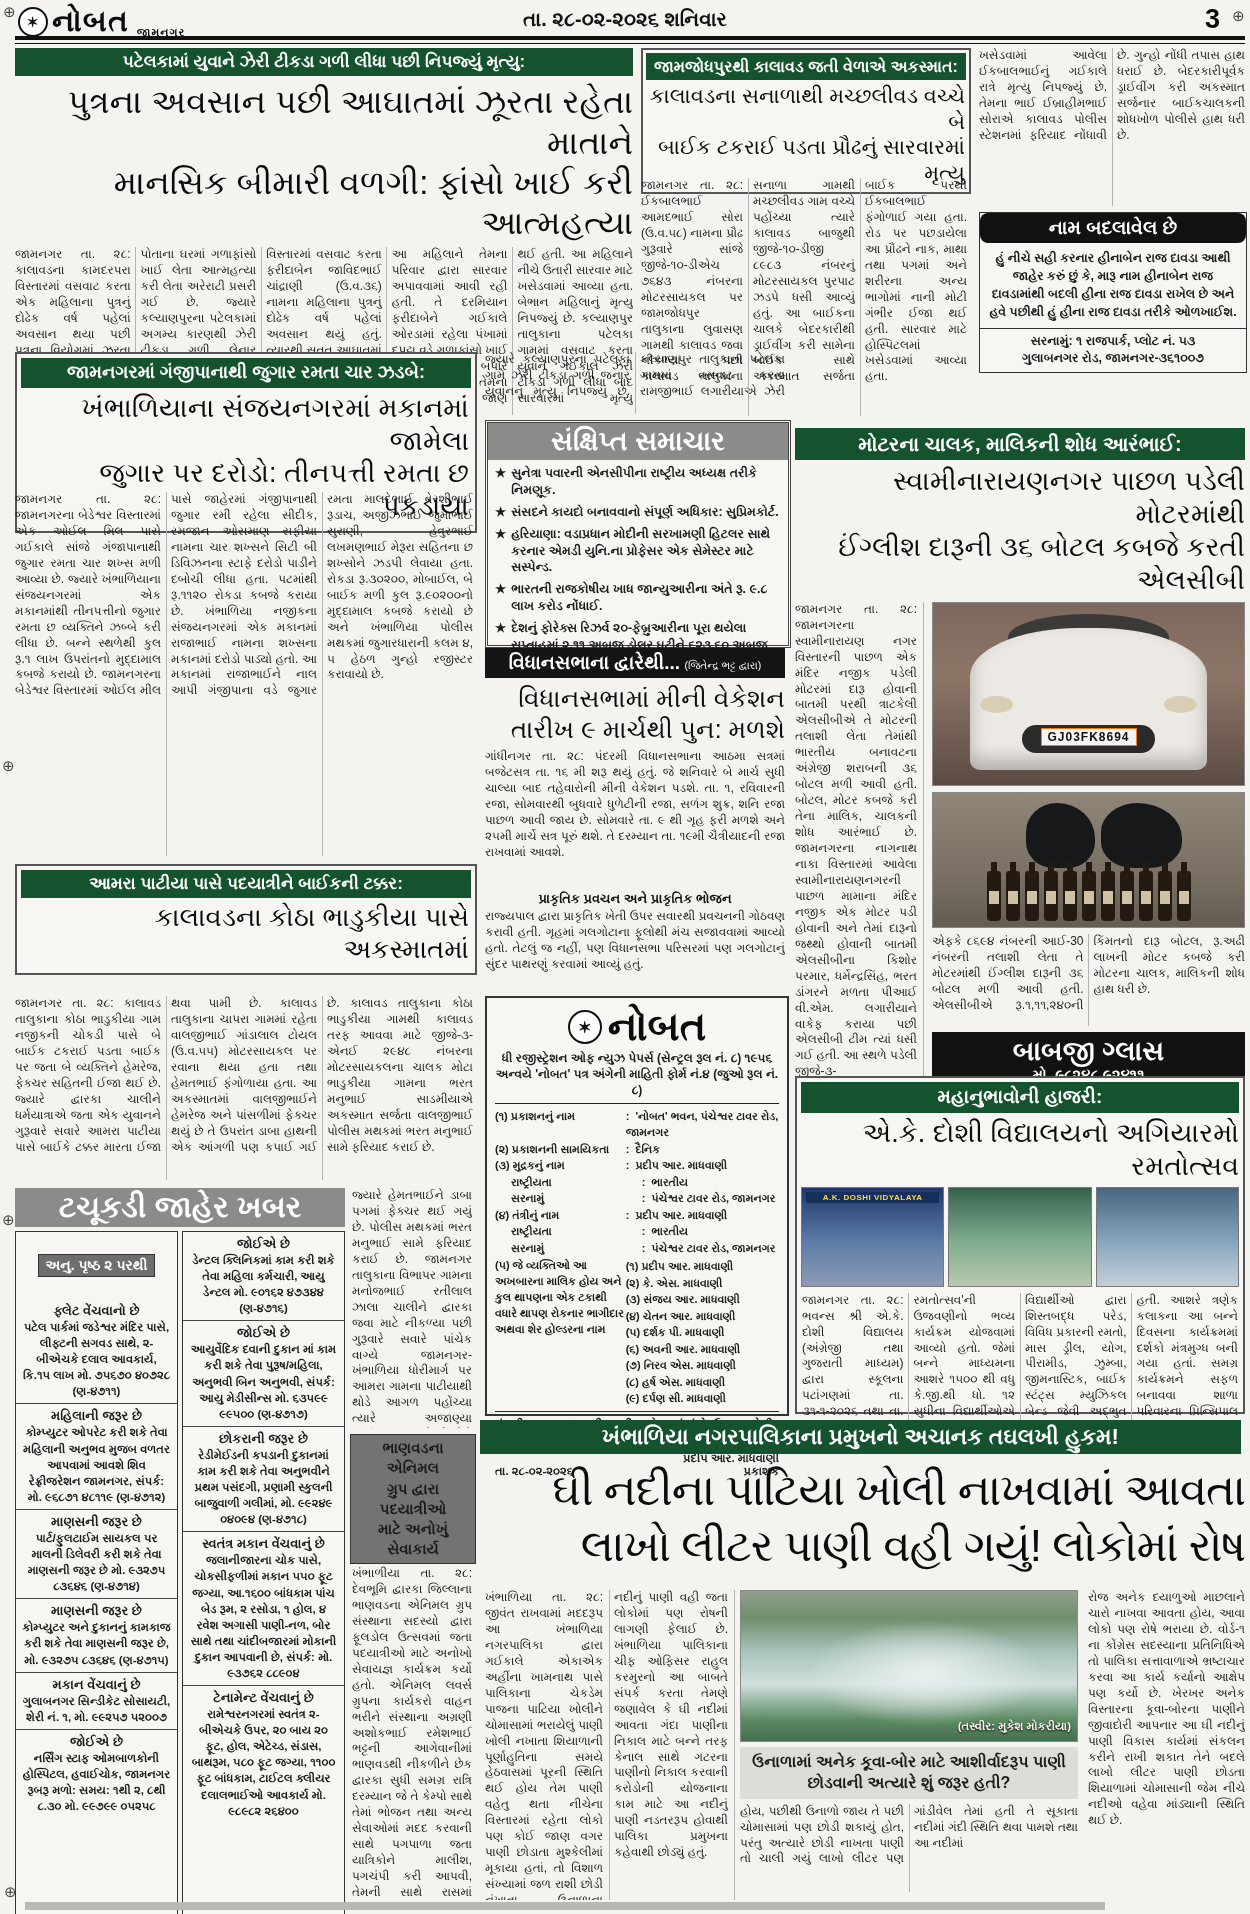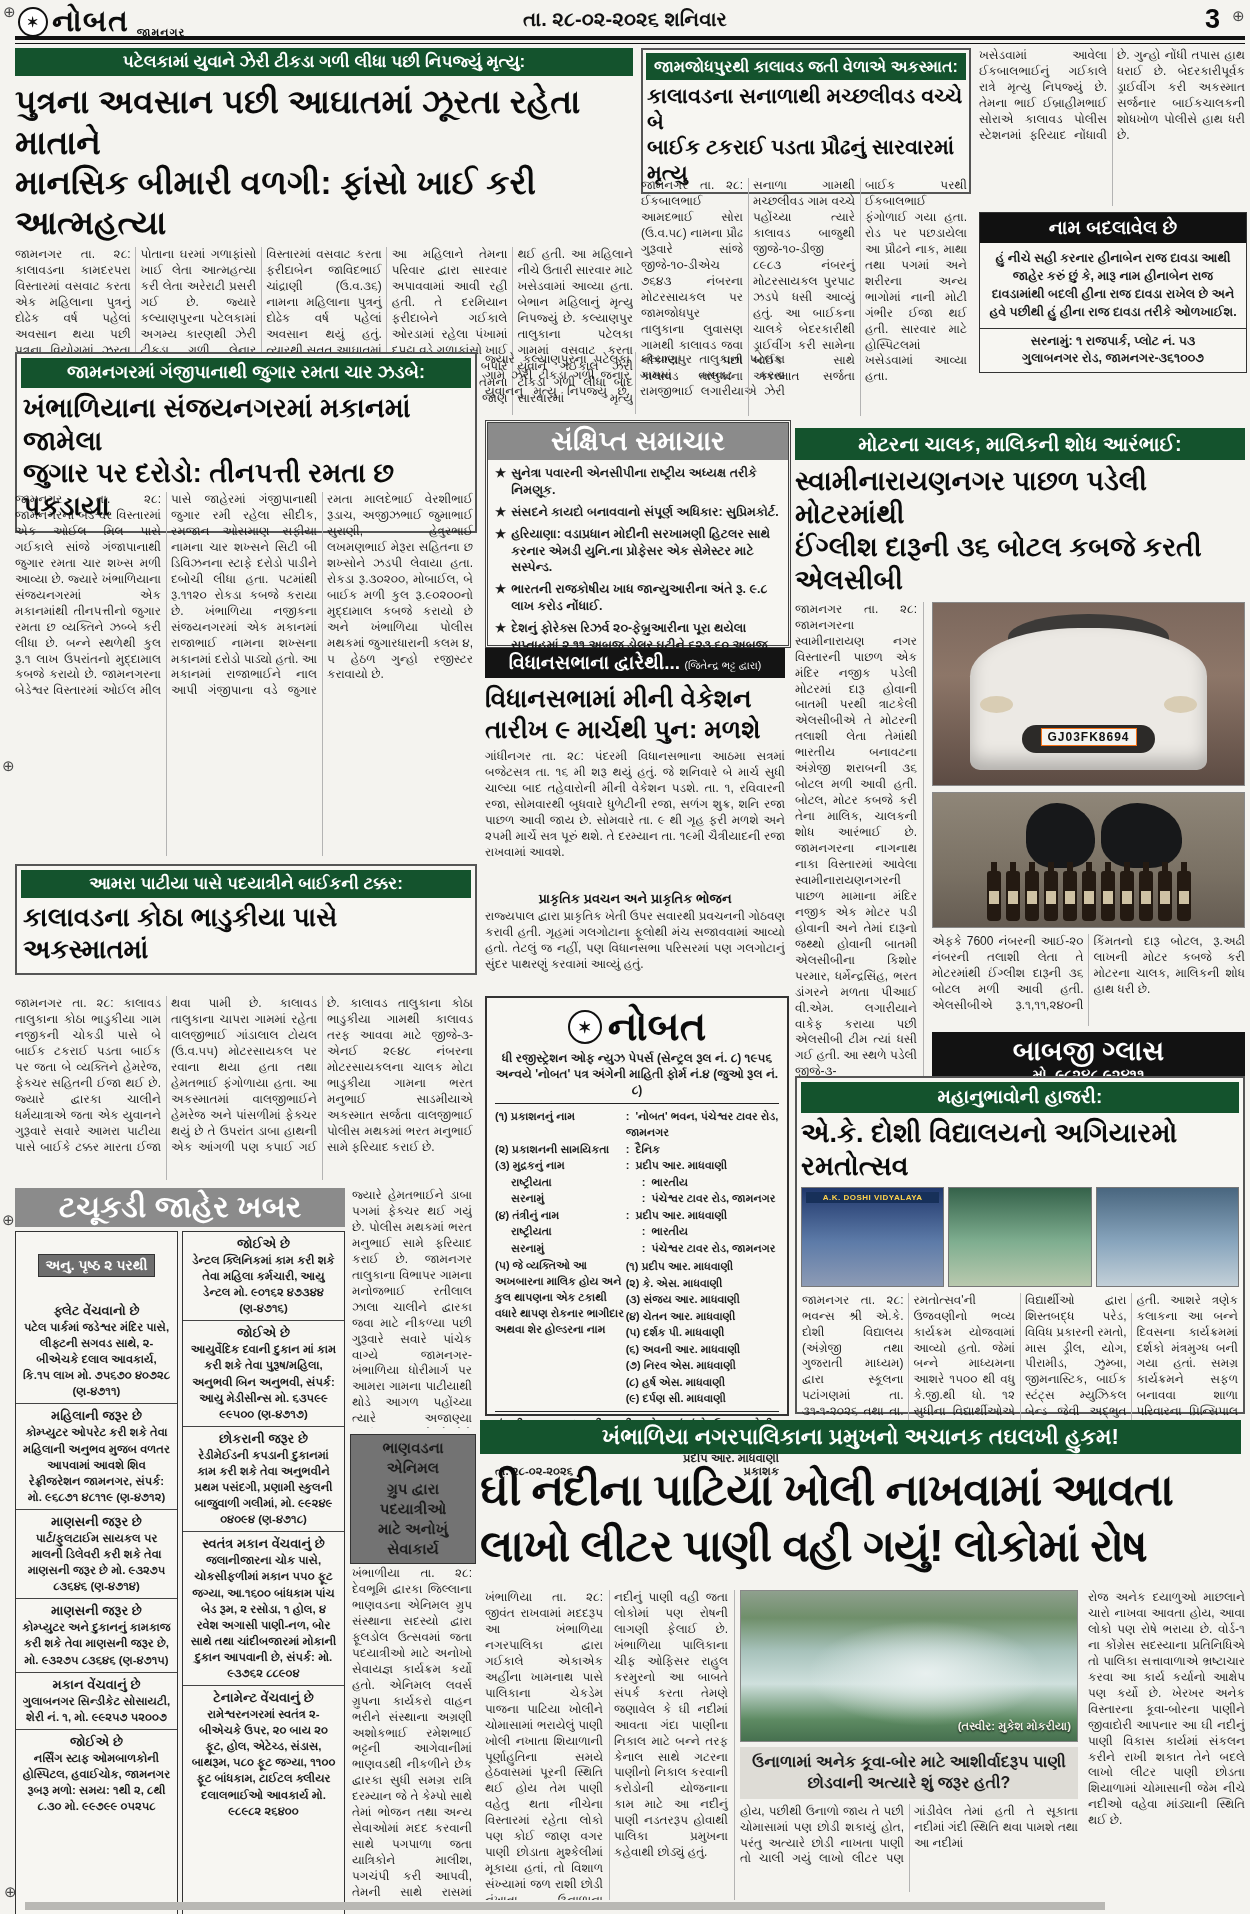--- a/index.html
+++ b/index.html
@@ -11,31 +11,31 @@
   .mast-logo{font-weight:bold;font-size:30px;letter-spacing:1px;color:#0c0c0c;display:flex;align-items:center;gap:4px;}
   .emblem{width:26px;height:26px;border:2px solid #111;border-radius:50%;background:#fff;
           display:flex;align-items:center;justify-content:center;font-size:14px;color:#111;}
   .mast-sub{font-size:11px;font-weight:bold;margin-left:4px;align-self:flex-end;}
   .mast-date{font-size:20px;font-weight:bold;text-align:center;color:#111;}
   .mast-page{font-size:27px;font-weight:bold;color:#0a0a0a;}
   .double-rule{border-top:4px solid #111;border-bottom:1.5px solid #111;height:3px;}
   
   .kicker{background:#14532d;color:#fff;font-weight:bold;text-align:center;padding:4px 4px;
           font-size:17px;line-height:1.2;}
-  .headline{font-weight:bold;color:#0b0b0b;text-align:left;line-height:1.22;}
+  .headline{font-weight:normal;color:#0b0b0b;text-align:right;line-height:1.22;}
   .body-text{font-size:12px;line-height:1.33;text-align:justify;color:#1b1b1b;overflow:hidden;}
   .cols-2{column-count:2;column-gap:10px;column-rule:1px solid #b3b3b3;}
   .cols-3{column-count:3;column-gap:10px;column-rule:1px solid #b3b3b3;}
   .cols-4{column-count:4;column-gap:10px;column-rule:1px solid #b3b3b3;}
   .cols-5{column-count:5;column-gap:10px;column-rule:1px solid #b3b3b3;}
   .box{border:2px solid #555;background:#f7f6f2;}
   .subhead{font-weight:bold;text-align:center;font-size:13px;color:#111;}
   
   .nc-box{border:1.5px solid #333;background:#f7f6f2;}
-  .nc-head{background:#111;color:#fff;font-weight:bold;text-align:center;font-size:19px;padding:4px 0;}
+  .nc-head{background:#111;color:#fff;font-weight:bold;text-align:center;font-size:19px;padding:4px 0;border-radius:8px;}
   .nc-body{font-size:12.5px;font-weight:bold;text-align:center;line-height:1.45;padding:6px 8px;}
   .nc-addr{border-top:1.5px solid #333;font-size:12.5px;font-weight:bold;text-align:center;padding:4px 6px;line-height:1.4;}
   
   .brief-box{border:3px double #444;background:#f7f6f2;}
   .brief-head{background:#8b8b8b;color:#fff;font-weight:bold;font-size:27px;text-align:center;padding:3px 0;}
   .brief-item{display:flex;gap:5px;font-size:12.5px;font-weight:bold;line-height:1.35;margin:5px 7px;}
   .star{flex:0 0 auto;}
   
   .vs-head{background:#141414;color:#fff;text-align:center;padding:4px 2px;}
   .vs-head .big{font-size:19px;font-weight:bold;}
@@ -288,21 +288,21 @@
         <div class="bottle"></div>
           <div class="bottle"></div>
         <div class="bottle"></div>
           <div class="bottle"></div>
         <div class="bottle"></div>
           <div class="bottle"></div>
         <div class="bottle"></div>
           <div class="bottle"></div>
         <div class="bottle"></div>
       </div>
-      <div class="body-text cols-2" style="height:92px;">એફકે 7600 નંબરની આઈ-૨૦ નંબરની તલાશી લેતા તે મોટરમાંથી ઈંગ્લીશ દારૂની ૩૬ બોટલ મળી આવી હતી. એલસીબીએ રૂ.૧,૧૧,૨૪૦ની કિંમતનો દારૂ બોટલ, રૂ.અઢી લાખની મોટર કબજે કરી મોટરના ચાલક, માલિકની શોધ હાથ ધરી છે.</div>
+      <div class="body-text cols-2" style="height:92px;">એફકે ૮૬૯૪ નંબરની આઈ-30 નંબરની તલાશી લેતા તે મોટરમાંથી ઈંગ્લીશ દારૂની ૩૬ બોટલ મળી આવી હતી. એલસીબીએ રૂ.૧,૧૧,૨૪૦ની કિંમતનો દારૂ બોટલ, રૂ.અઢી લાખની મોટર કબજે કરી મોટરના ચાલક, માલિકની શોધ હાથ ધરી છે.</div>
       <div class="babji">
         <div class="l1">બાબજી ગ્લાસ</div>
         <div class="l2">મો. ૯૮૨૪૮ ૯૨૪૧૧</div>
         <div class="inner">
           <div class="l3">બાબજી એલ્યુમિનીયમ</div>
           <div class="l2">મો. ૯૪૨૭૯ ૪૩૩૫૨</div>
         </div>
         <div class="l5">એલ્યુમિનીયમ તથા ગ્લાસ મળશે.</div>
         <div class="l5">ધણશેરી, જામનગર</div>
       </div>

